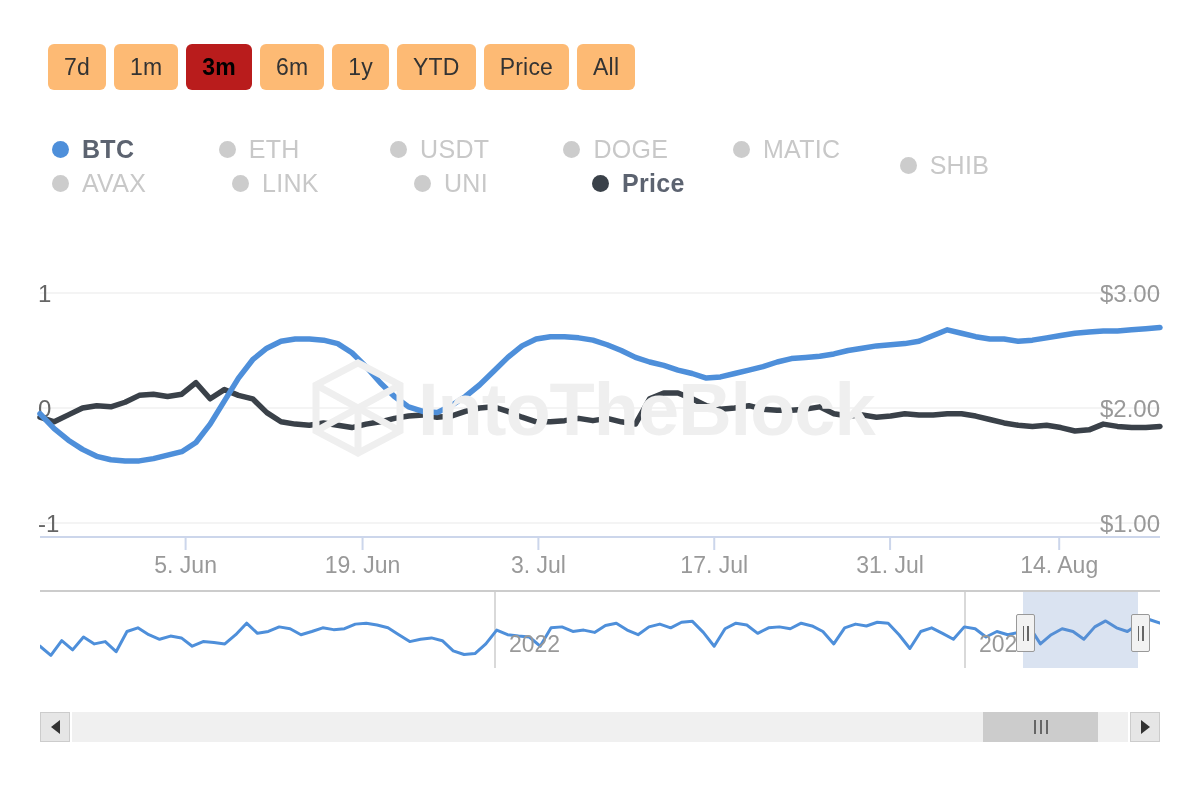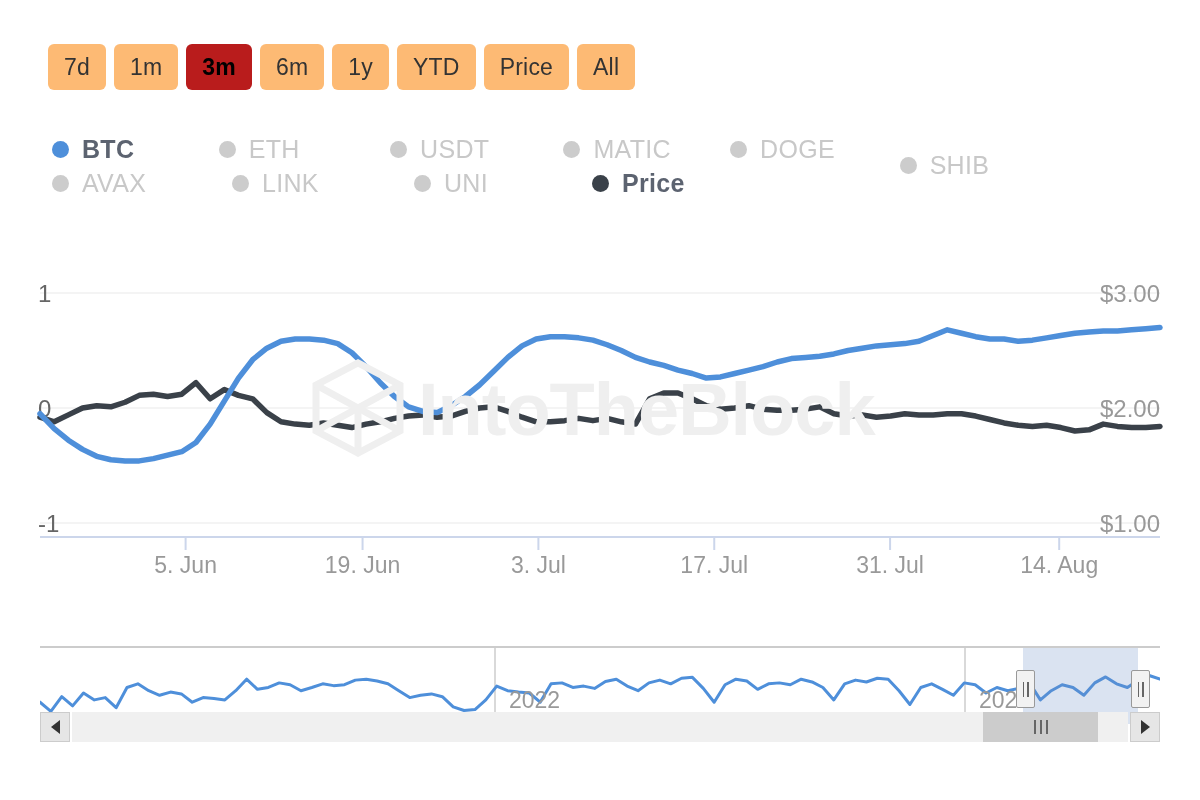--- a/index.html
+++ b/index.html
@@ -141,21 +141,21 @@
     font-weight: 700;
     fill: #efefef;
     letter-spacing: -1px;
   }
   #watermark .wm-cube { fill: none; stroke: #efefef; stroke-width: 7; }
 
   
   #navigator {
     position: absolute;
     left: 40px;
-    top: 646px;
+    top: 590px;
     width: 1120px;
     height: 78px;
   }
   #nav-top-line {
     position: absolute;
     left: 0; top: 0;
     width: 1120px; height: 2px;
     background: #cccccc;
   }
   #nav-svg { position: absolute; left: 0; top: 2px; }
@@ -278,27 +278,27 @@
           <span class="legend-label">BTC</span>
         </div>
         <div class="legend-item" style="width: 180px;">
           <span class="legend-dot" style="background: rgb(204, 204, 204);"></span>
           <span class="legend-label">ETH</span>
         </div>
         <div class="legend-item" style="width: 182px;">
           <span class="legend-dot" style="background: rgb(204, 204, 204);"></span>
           <span class="legend-label">USDT</span>
         </div>
+        <div class="legend-item" style="width: 178px;">
+          <span class="legend-dot" style="background: rgb(204, 204, 204);"></span>
+          <span class="legend-label">DOGE</span>
+        </div>
         <div class="legend-item" style="width: 175px;">
           <span class="legend-dot" style="background: rgb(204, 204, 204);"></span>
           <span class="legend-label">MATIC</span>
-        </div>
-        <div class="legend-item" style="width: 178px;">
-          <span class="legend-dot" style="background: rgb(204, 204, 204);"></span>
-          <span class="legend-label">DOGE</span>
         </div>
         <div class="legend-item" style="width: 160px; margin-top: 32px;">
           <span class="legend-dot" style="background: rgb(204, 204, 204);"></span>
           <span class="legend-label">SHIB</span>
         </div>
       </div>
     <div class="legend-row">
         <div class="legend-item" style="width: 180px;">
           <span class="legend-dot" style="background: rgb(204, 204, 204);"></span>
           <span class="legend-label">AVAX</span>

